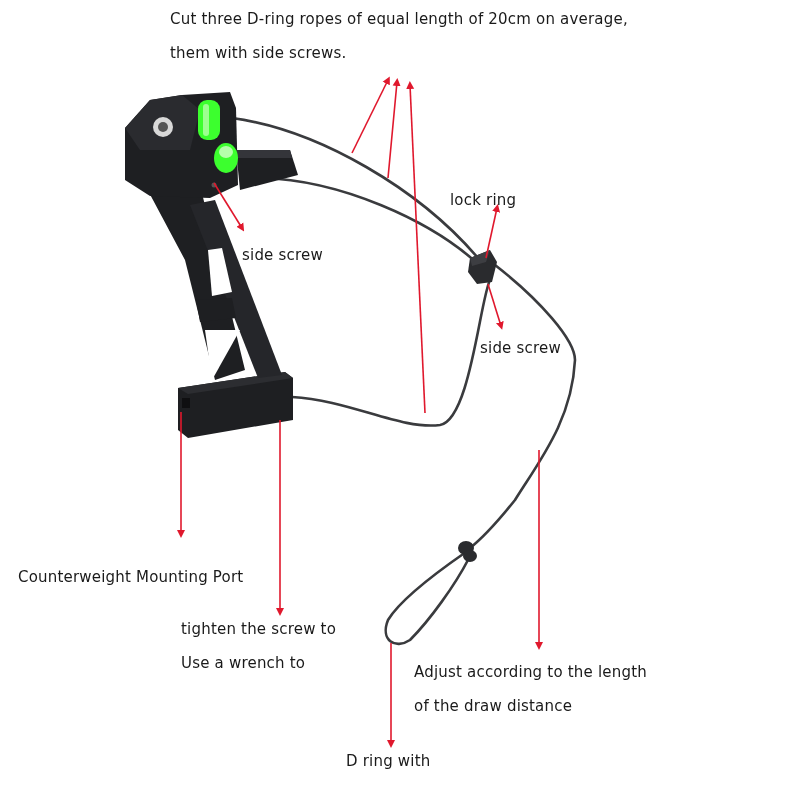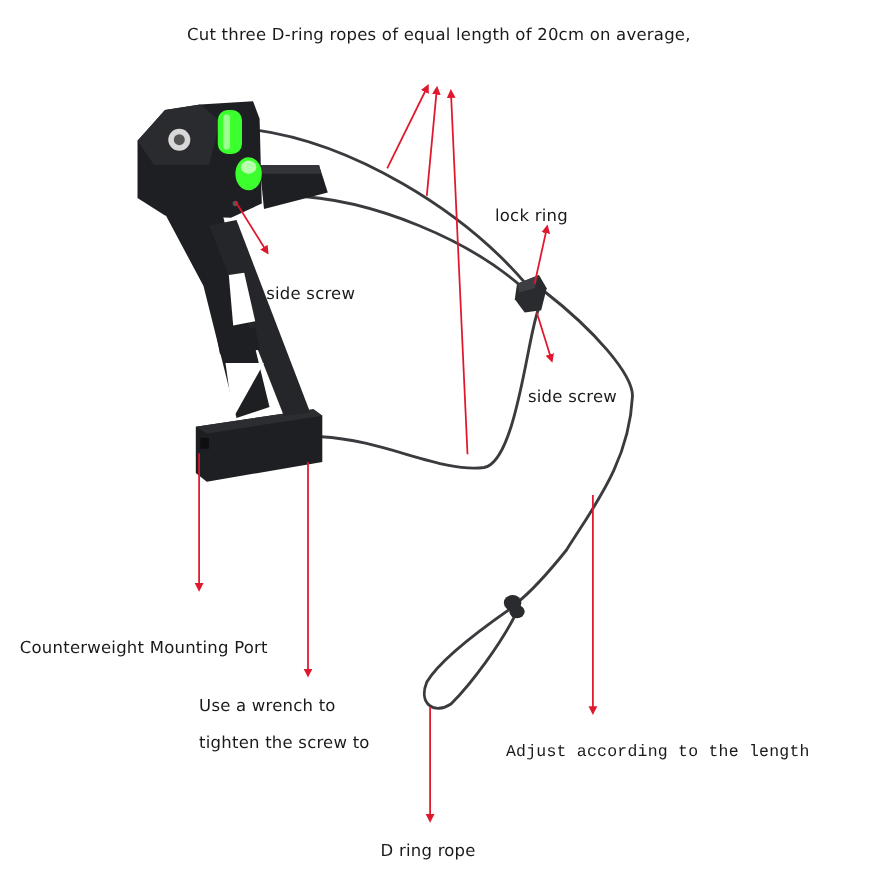--- a/index.html
+++ b/index.html
@@ -1,17 +1,17 @@
 <!DOCTYPE html>
 <html><head>
 <meta charset="utf-8">
 <style>
   html,body{margin:0;padding:0;background:#ffffff;}
   body{width:800px;height:800px;position:relative;overflow:hidden;font-family:"DejaVu Sans","Liberation Sans",sans-serif;color:#1a1a1a;}
-  .lbl{position:absolute;font-size:15px;line-height:34px;white-space:nowrap;letter-spacing:0.2px;margin-top:12px;}
+  .lbl{position:absolute;font-size:15px;line-height:34px;white-space:nowrap;letter-spacing:0.2px;}
   svg.diagram{position:absolute;left:0;top:0;}
 </style>
 </head>
 <body>
 
 <svg class="diagram" width="800" height="800" viewBox="0 0 800 800">
   <defs>
     <marker id="ah" viewBox="0 0 10 10" refX="5" refY="5" markerWidth="5" markerHeight="6" orient="auto-start-reverse">
       <path d="M0,0 L10,5 L0,10 z" fill="#e0182d"></path>
     </marker>
@@ -72,32 +72,34 @@
     <line x1="488" y1="284" x2="501" y2="326"></line>
     <line x1="181" y1="412" x2="181" y2="534"></line>
     <line x1="280" y1="420" x2="280" y2="612"></line>
     <line x1="539" y1="450" x2="539" y2="646"></line>
     <line x1="391" y1="643" x2="391" y2="744"></line>
   </g>
 </svg>
 
 <div class="lbl" style="left:170px;top:2px;">
   <div>Cut three D-ring ropes of equal length of 20cm on average,</div>
+  <div>them with side screws.</div>
 </div>
 
 <div class="lbl" style="left:242px;top:238px;">side screw</div>
 
-<div class="lbl" style="left:450px;top:167px;text-align:right;">lock ring</div>
+<div class="lbl" style="left:450px;top:183px;text-align:right;">lock ring</div>
 
 <div class="lbl" style="left:480px;top:331px;">side screw</div>
 
 <div class="lbl" style="left:18px;top:560px;">Counterweight Mounting Port</div>
 
 <div class="lbl" style="left:181px;top:612px;">
+  <div>tighten the screw to</div>
   <div>Use a wrench to</div>
-  <div>tighten the screw to</div>
 </div>
 
-<div class="lbl" style="left:460px;top:655px;font-family:Liberation Mono, monospace;">
+<div class="lbl" style="left:414px;top:655px;">
   <div>Adjust according to the length</div>
+  <div>of the draw distance</div>
 </div>
 
-<div class="lbl" style="left:346px;top:744px;">D ring rope</div>
+<div class="lbl" style="left:346px;top:744px;">D ring with</div>
 
 </body></html>

